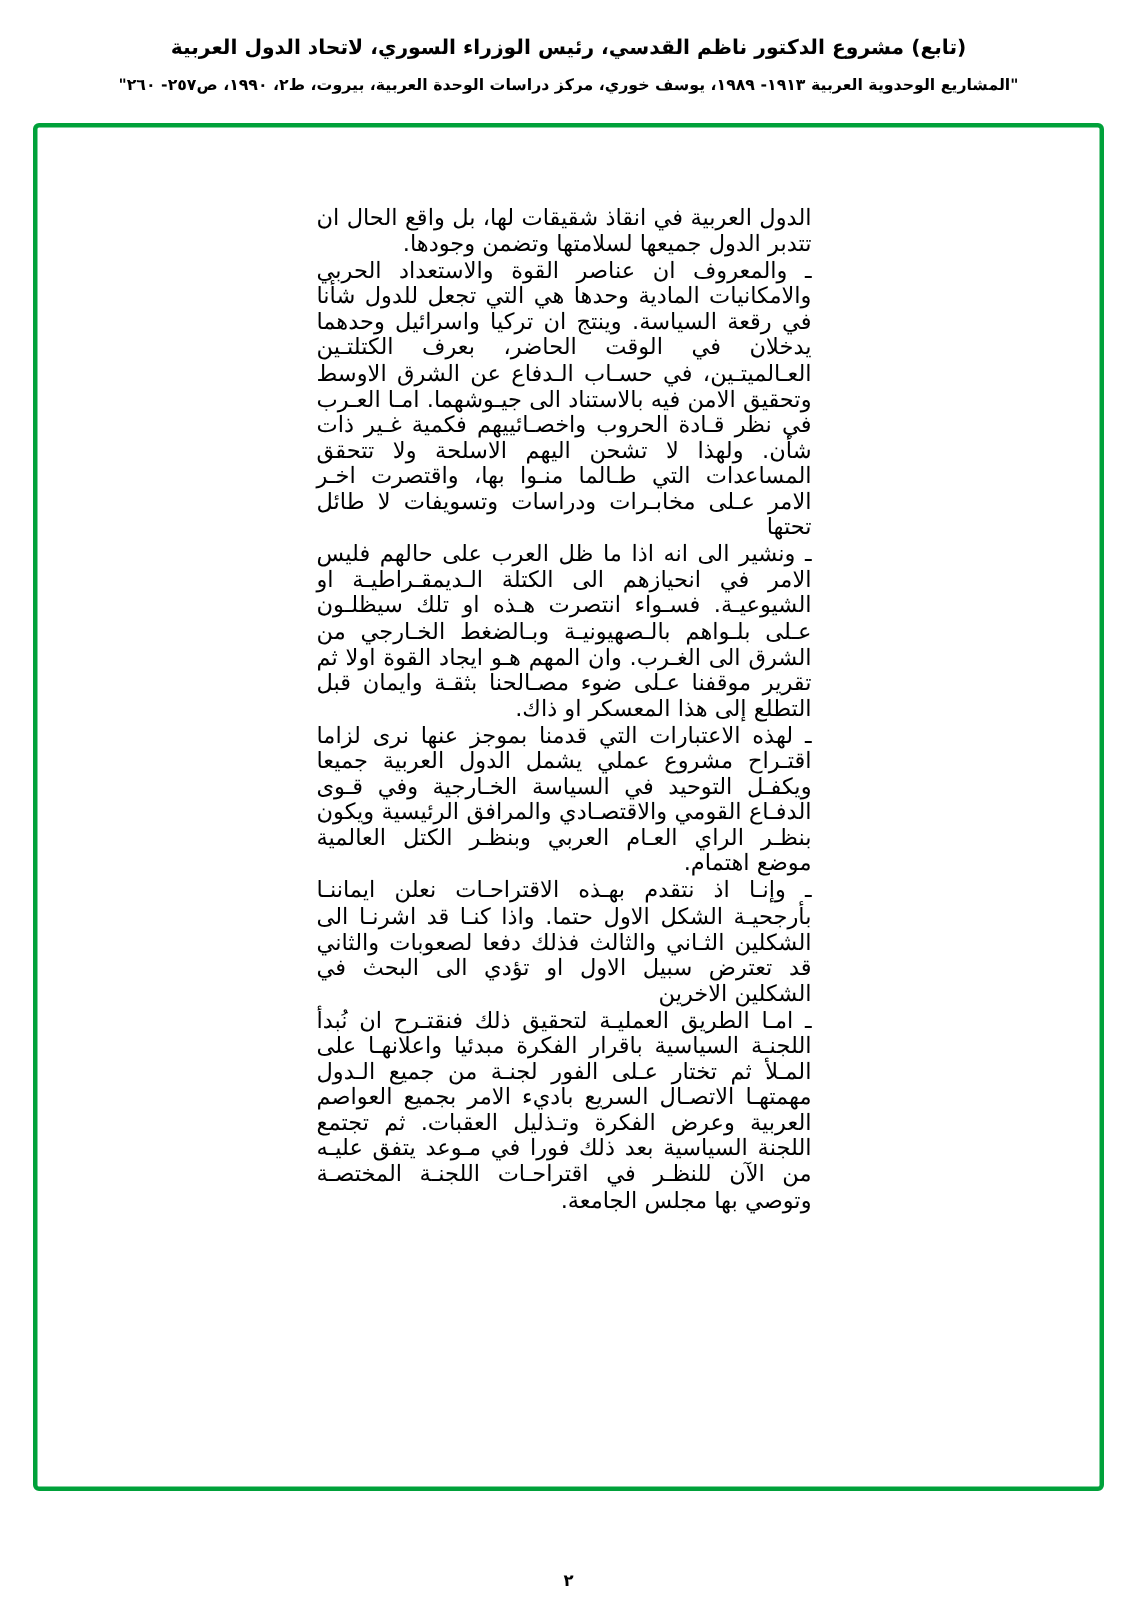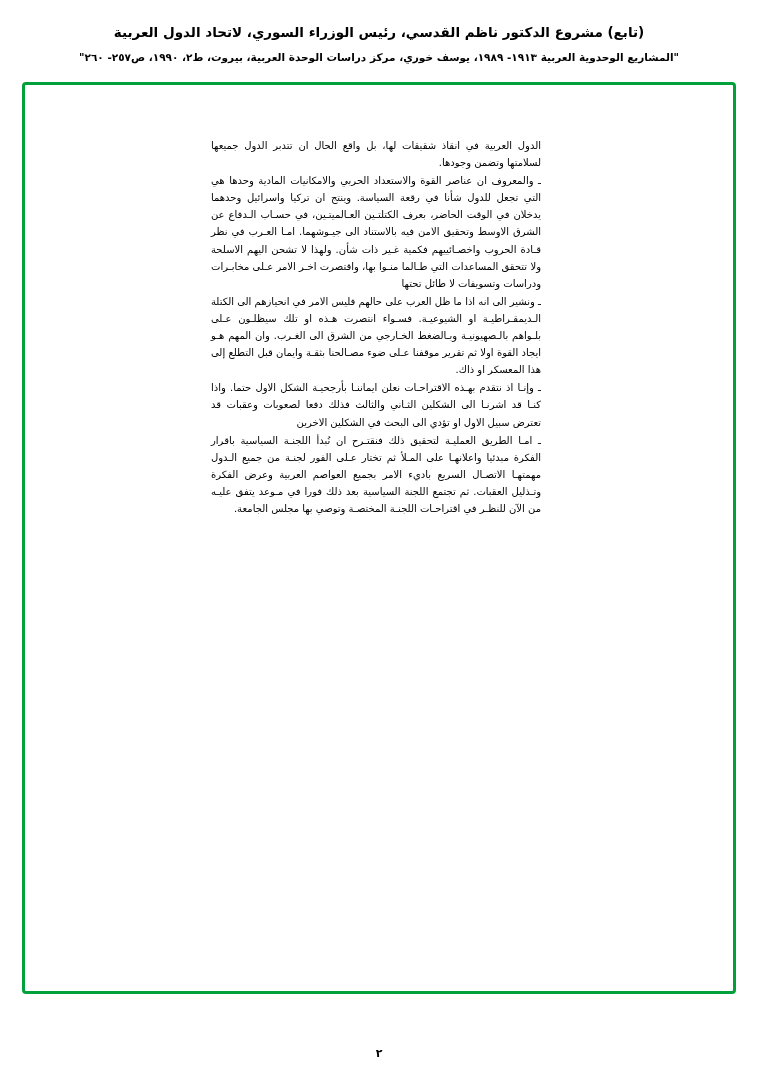--- a/index.html
+++ b/index.html
@@ -53,21 +53,21 @@
     position: absolute;
     top: 52px;
     right: 192px;
     width: 330px;
     direction: rtl;
     text-align: justify;
     text-align-last: right;
   }
   .content p {
     margin: 0 0 1px 0;
-    font-size: 10px;
+    font-size: 15px;
     line-height: 17.1px;
     text-align: justify;
     text-align-last: right;
     word-spacing: 0px;
   }
   .content p.stretch {
     text-align: justify;
   }
   .pagenum {
     position: absolute;
@@ -87,20 +87,21 @@
   <div class="header">
     <div class="title">(تابع) مشروع الدكتور ناظم القدسي، رئيس الوزراء السوري، لاتحاد الدول العربية</div>
     <div class="source">"المشاريع الوحدوية العربية ١٩١٣- ١٩٨٩، يوسف خوري، مركز دراسات الوحدة العربية، بيروت، ط٢، ١٩٩٠، ص٢٥٧- ٢٦٠"</div>
   </div>
 
   <div class="frame">
     <div class="content">
       <p class="stretch">الدول العربية في انقاذ شقيقات لها، بل واقع الحال ان تتدبر الدول جميعها لسلامتها وتضمن وجودها.</p>
       <p class="stretch">ـ والمعروف ان عناصر القوة والاستعداد الحربي والامكانيات المادية وحدها هي التي تجعل للدول شأنا في رقعة السياسة. وينتج ان تركيا واسرائيل وحدهما يدخلان في الوقت الحاضر، بعرف الكتلتـين العـالميتـين، في حسـاب الـدفاع عن الشرق الاوسط وتحقيق الامن فيه بالاستناد الى جيـوشهما. امـا العـرب في نظر قـادة الحروب واخصـائييهم فكمية غـير ذات شأن. ولهذا لا تشحن اليهم الاسلحة ولا تتحقق المساعدات التي طـالما منـوا بها، واقتصرت اخـر الامر عـلى مخابـرات ودراسات وتسويفات لا طائل تحتها</p>
       <p class="stretch">ـ ونشير الى انه اذا ما ظل العرب على حالهم فليس الامر في انحيازهم الى الكتلة الـديمقـراطيـة او الشيوعيـة. فسـواء انتصرت هـذه او تلك سيظلـون عـلى بلـواهم بالـصهيونيـة وبـالضغط الخـارجي من الشرق الى الغـرب. وان المهم هـو ايجاد القوة اولا ثم تقرير موقفنا عـلى ضوء مصـالحنا بثقـة وايمان قبل التطلع إلى هذا المعسكر او ذاك.</p>
-      <p class="stretch">ـ وإنـا اذ نتقدم بهـذه الاقتراحـات نعلن ايماننـا بأرجحيـة الشكل الاول حتما. واذا كنـا قد اشرنـا الى الشكلين الثـاني والثالث فذلك دفعا لصعوبات وعقبات قد تعترض سبيل الاول او تؤدي الى البحث في الشكلين الاخرين</p>
+      <p class="stretch">ـ لهذه الاعتبارات التي قدمنا بموجز عنها نرى لزاما اقتـراح مشروع عملي يشمل الدول العربية جميعا ويكفـل التوحيد في السياسة الخـارجية وفي قـوى الدفـاع القومي والاقتصـادي والمرافق الرئيسية ويكون بنظـر الراي العـام العربي وبنظـر الكتل العالمية موضع اهتمام.</p>
+      <p class="stretch">ـ وإنـا اذ نتقدم بهـذه الاقتراحـات نعلن ايماننـا بأرجحيـة الشكل الاول حتما. واذا كنـا قد اشرنـا الى الشكلين الثـاني والثالث فذلك دفعا لصعوبات والثاني قد تعترض سبيل الاول او تؤدي الى البحث في الشكلين الاخرين</p>
       <p class="stretch">ـ امـا الطريق العمليـة لتحقيق ذلك فنقتـرح ان نُبدأ اللجنـة السياسية باقرار الفكرة مبدئيا واعلانهـا على المـلأ ثم تختار عـلى الفور لجنـة من جميع الـدول مهمتهـا الاتصـال السريع باديء الامر بجميع العواصم العربية وعرض الفكرة وتـذليل العقبات. ثم تجتمع اللجنة السياسية بعد ذلك فورا في مـوعد يتفق عليـه من الآن للنظـر في اقتراحـات اللجنـة المختصـة وتوصي بها مجلس الجامعة.</p>
     </div>
   </div>
 
   <div class="pagenum">٢</div>
 
 </div>
 
 </body></html>

